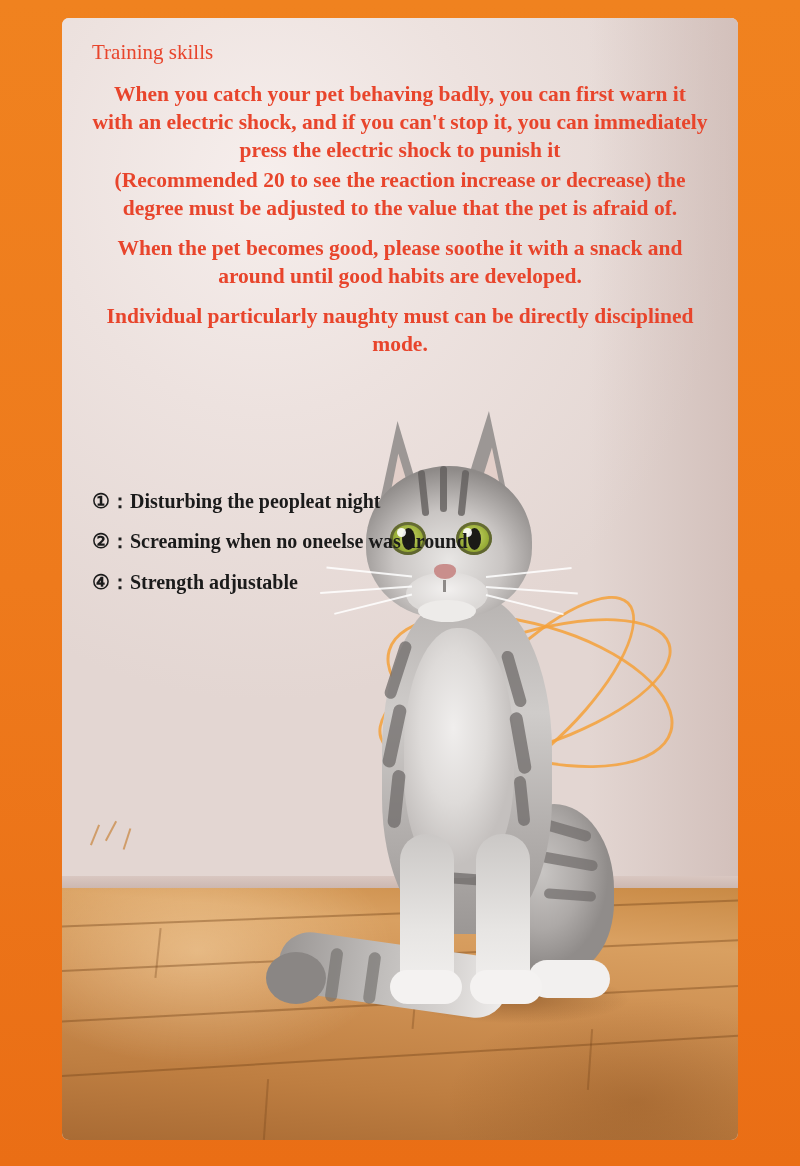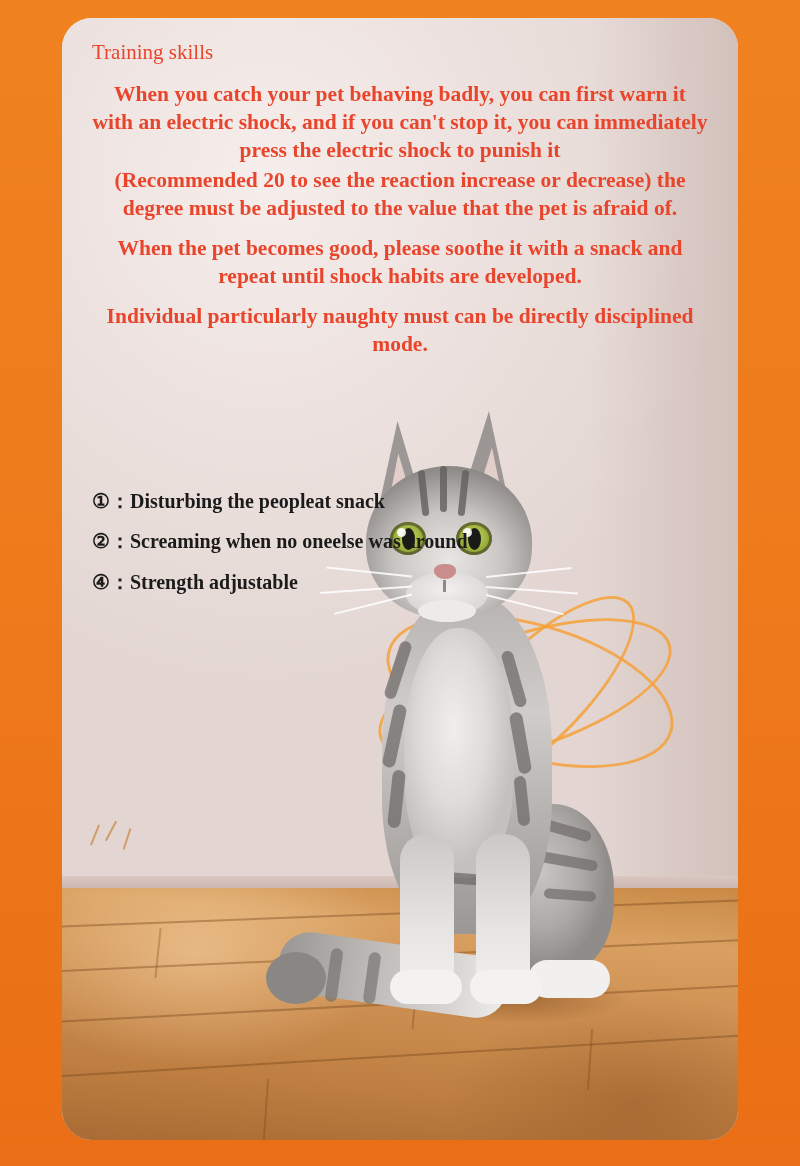--- a/index.html
+++ b/index.html
@@ -19,21 +19,21 @@
     height: 1166px;
     background: linear-gradient(180deg, #F0821F 0%, #EE7A1C 50%, #EA6E15 100%);
     box-sizing: border-box;
   }
   .card {
     position: absolute;
     left: 62px;
     top: 18px;
     width: 676px;
     height: 1122px;
-    border-radius: 30px;
+    border-radius: 7px;
     overflow: hidden;
     background: #ECE3E0;
   }
   
   .wall {
     position: absolute;
     left: 0; top: 0;
     width: 100%;
     height: 78%;
     background:
@@ -391,27 +391,27 @@
       <div class="whisker" style="left:138px; top:190px; width:80px; transform: rotate(14deg);"></div>
       <div class="whisker" style="left:64px; top:172px; width:86px; transform: rotate(186deg);"></div>
       <div class="whisker" style="left:64px; top:182px; width:92px; transform: rotate(176deg);"></div>
       <div class="whisker" style="left:64px; top:190px; width:80px; transform: rotate(166deg);"></div>
     </div>
 
     <div class="content">
       <h1 class="heading">Training skills</h1>
       <p class="para tight">When you catch your pet behaving badly, you can first warn it with an electric shock, and if you can't stop it, you can immediately press the electric shock to punish it</p>
       <p class="para">(Recommended 20 to see the reaction increase or decrease) the degree must be adjusted to the value that the pet is afraid of.</p>
-      <p class="para sub">When the pet becomes good, please soothe it with a snack and repeat until shock habits are developed.</p>
+      <p class="para sub">When the pet becomes good, please soothe it with a snack and around until good habits are developed.</p>
       <p class="para sub">Individual particularly naughty must can be directly disciplined mode.</p>
     </div>
 
     <div class="features">
       <div class="feature">
-        <span class="num">①：</span><span>Disturbing the peopleat snack</span>
+        <span class="num">①：</span><span>Disturbing the peopleat night</span>
       </div>
       <div class="feature">
         <span class="num">②：</span><span>Screaming when no oneelse was around</span>
       </div>
       <div class="feature">
         <span class="num">④：</span><span>Strength adjustable</span>
       </div>
     </div>
 
   </div>

